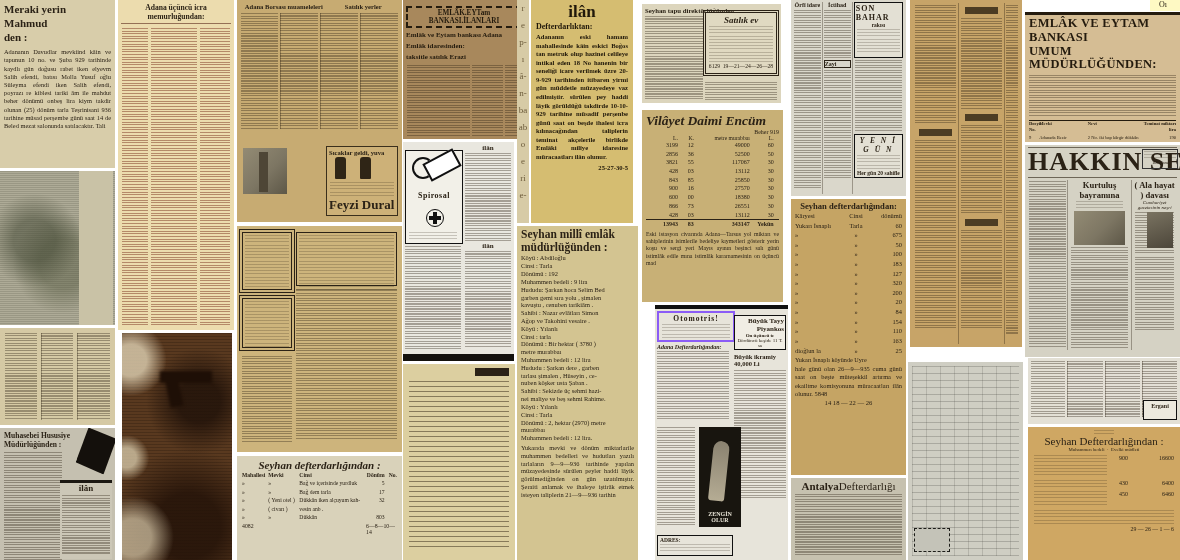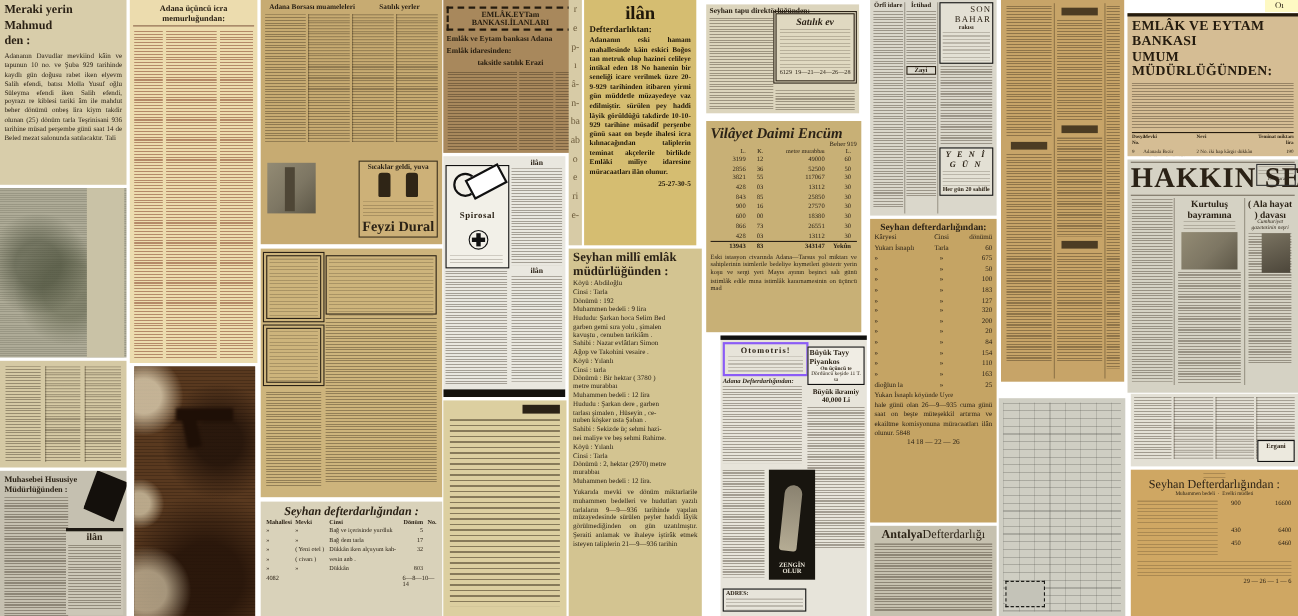--- a/index.html
+++ b/index.html
@@ -11,21 +11,21 @@
   .fx.f2{background-image:repeating-linear-gradient(180deg,rgba(43,32,18,.36) 0 1px,transparent 1px 2.5px);}
   .fx.red{background-image:repeating-linear-gradient(180deg,rgba(125,55,35,.5) 0 1px,transparent 1px 2.6px);}
   .fx.soft{background-image:repeating-linear-gradient(180deg,rgba(43,32,18,.22) 0 1px,transparent 1px 3.2px);}
   .fx.wav{background-image:repeating-linear-gradient(180deg,rgba(50,38,20,.5) 0 1.4px,transparent 1.4px 5px);}
   .cols{display:flex;}
   .vr{border-left:1px solid rgba(40,30,15,.35);}
   .bx{border:1px solid #2b2216;}
   .hr{border-top:1px solid rgba(40,30,15,.6);}
   .ph{background:linear-gradient(135deg,#938b74 0%,#7d7663 55%,#5d5747 100%);}
   .r{display:flex;}
-  .ctr{text-align:center;}
+  .ctr{text-align:left;}
   .b{font-weight:bold;}
 
   
   .tl-meraki{left:0;top:0;width:115px;height:168px;background:#d8cdaa;padding:3px 4px;box-sizing:border-box;}
   .tl-meraki .h{font-size:11px;font-weight:bold;line-height:1.25;}
   .tl-meraki .bd{font-size:6.4px;line-height:1.28;margin-top:4px;text-align:justify;}
   .tl-halftone{left:0;top:171;}
   .tl-halftone{left:0;top:171px;width:115px;height:154px;background:#aeab97;}
   .tl-halftone .grain{position:absolute;inset:0;background:
       radial-gradient(circle at 30% 45%,rgba(70,75,55,.55) 0 18%,transparent 40%),
@@ -123,32 +123,32 @@
   .tl-vilayet span:nth-child(3){width:42%;text-align:right;}
   .tl-vilayet span:nth-child(4){width:18%;text-align:right;}
   .tl-vilayet .tot{border-top:1px solid #2b2216;display:flex;font-weight:bold;}
   .tl-vilayet .bd{font-size:5.8px;line-height:1.25;text-align:justify;margin-top:2px;}
   .tl-class{left:655px;top:305px;width:133px;height:255px;background:#e7e4da;border-top:4px solid #111;padding:2px;box-sizing:border-box;}
   .tl-class .obx{border:2px solid #8b5cf6;padding:1px 2px;width:70px;}
   .tl-class .obx .t{font-size:7.5px;font-weight:bold;text-align:center;letter-spacing:1px;}
   .tl-class .defh{font-size:6px;font-weight:bold;font-style:italic;margin-top:2px;}
   .tl-class .right{position:absolute;right:2px;top:6px;width:52px;}
   .tl-class .piy{border:1px solid #111;padding:1px;background:#f0ede4;}
-  .tl-class .piy .t{font-size:7px;font-weight:bold;text-align:left;line-height:1.15;}
+  .tl-class .piy .t{font-size:7px;font-weight:bold;text-align:right;line-height:1.15;}
   .tl-class .piy .s{font-size:5px;text-align:center;}
   .tl-class .vert{position:absolute;left:44px;top:118px;width:42px;height:100px;background:#18150f;}
   .tl-class .vert .pin{position:absolute;left:12px;top:14px;width:16px;height:60px;background:linear-gradient(180deg,#8a8270,#b5ac94);border-radius:8px 8px 3px 3px;transform:rotate(6deg);}
   .tl-class .vert .zt{position:absolute;left:0;bottom:4px;width:100%;color:#e8e4d6;font-size:6px;font-weight:bold;text-align:center;}
   .tl-class .adr{position:absolute;left:2px;bottom:4px;width:70px;border:1px solid #111;font-size:5.5px;font-weight:bold;padding:1px 2px;}
 
   
   .tl-ictihad{left:791px;top:0;width:115px;height:196px;background:#dad7cb;padding:2px;box-sizing:border-box;}
   .tl-ictihad .c1h,.tl-ictihad .c2h{font-size:6px;font-weight:bold;text-align:center;}
   .tl-ictihad .sb{border:1px solid #111;background:#e3e0d4;padding:1px;}
-  .tl-ictihad .sb .t{font-size:8px;font-weight:normal;text-align:right;letter-spacing:1px;}
+  .tl-ictihad .sb .t{font-size:8px;font-weight:bold;text-align:left;letter-spacing:1px;}
   .tl-ictihad .sb .s{font-size:5.5px;text-align:center;}
   .tl-ictihad .yg .t{font-size:7.5px;font-weight:bold;font-style:italic;letter-spacing:2px;text-align:center;}
   .tl-ictihad .yg .s{font-size:5.5px;font-weight:bold;text-align:center;}
   .tl-stan{left:791px;top:199px;width:115px;height:276px;background:#c5a464;padding:2px 4px;box-sizing:border-box;}
   .tl-stan .h{font-size:8.6px;font-weight:bold;text-align:center;}
   .tl-stan .ch,.tl-stan .r{display:flex;font-size:6.4px;line-height:1.5;}
   .tl-stan span{display:block;}
   .tl-stan span:nth-child(1){width:44%;}
   .tl-stan span:nth-child(2){width:26%;text-align:center;}
   .tl-stan span:nth-child(3){width:30%;text-align:right;}

